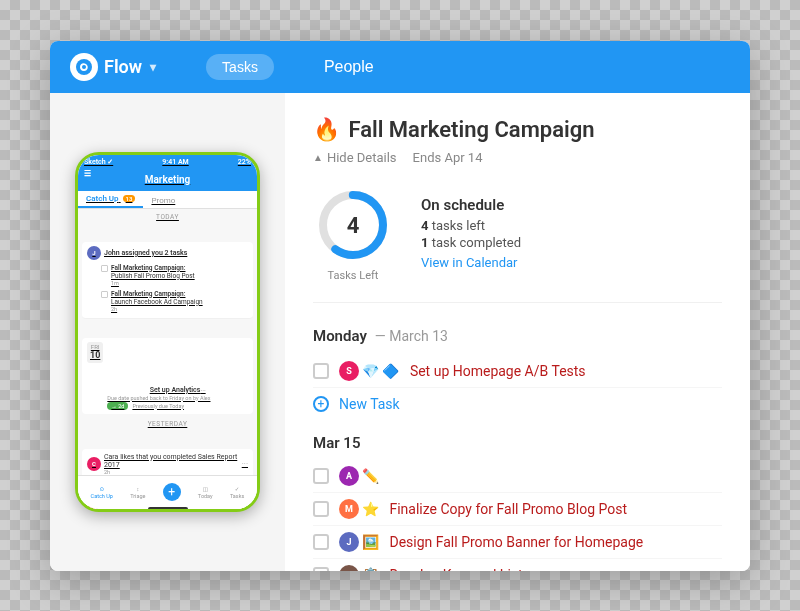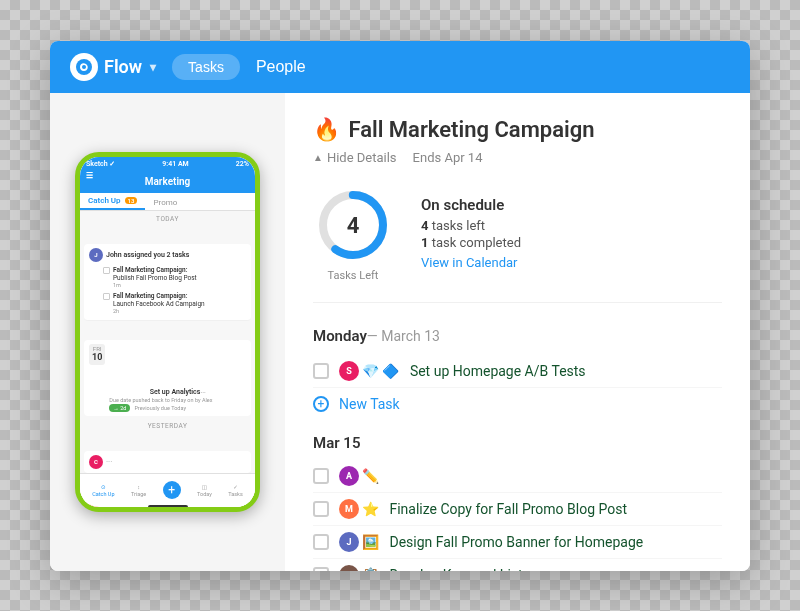--- a/index.html
+++ b/index.html
@@ -30,20 +30,21 @@
       flex-direction: column;
     }
     
     .top-nav {
       background: #2196F3;
       height: 52px;
       display: flex;
       align-items: center;
       padding: 11px 20px;
       flex-shrink: 0;
+      gap: 34px;
     }
     .nav-logo {
       display: flex;
       align-items: center;
       gap: 6px;
       color: white;
       font-size: 18px;
       font-weight: 600;
     }
     .nav-logo-icon {
@@ -95,24 +96,25 @@
       align-items: center;
       justify-content: center;
       padding: 15px;
       flex-shrink: 0;
     }
     .phone-mockup {
       width: 185px;
       height: 360px;
       background: white;
       border-radius: 24px;
-      border: 5px solid #84cc16;
+      border: 3px solid #84cc16;
       overflow: hidden;
       position: relative;
       box-shadow: 0 4px 15px rgba(0,0,0,0.3);
+      text-decoration: underline;
     }
     .phone-screen {
       width: 100%;
       height: 100%;
       overflow: hidden;
       background: #f7f7f7;
       font-size: 8px;
     }
     .phone-status-bar {
       background: #2196F3;
@@ -384,20 +386,21 @@
       cursor: pointer;
     }
     
     .day-header {
       font-size: 15px;
       font-weight: 600;
       color: #333;
       margin-bottom: 10px;
       display: flex;
       align-items: center;
+      gap: 8px;
     }
     .day-header-sub {
       color: #999;
       font-weight: 400;
       font-size: 14px;
     }
     .task-row {
       display: flex;
       align-items: center;
       gap: 10px;
@@ -426,21 +429,21 @@
       justify-content: center;
       font-size: 9px;
       color: white;
       font-weight: bold;
     }
     .task-tag {
       font-size: 14px;
     }
     .task-name {
       font-size: 14px;
-      color: #14532d;
+      color: #b91c1c;
       flex: 1;
     }
     .new-task-row {
       display: flex;
       align-items: center;
       gap: 10px;
       padding: 8px 0;
       color: #2196F3;
       font-size: 14px;
       cursor: pointer;
@@ -554,20 +557,24 @@
                 <span class="phone-overdue-badge">→ 2d</span>
                 <span style="font-size:5.5px;color:#999;">Previously due Today</span>
               </div>
             </div>
           </div>
 
           <div class="phone-section-label">YESTERDAY</div>
 
           <div class="phone-notification" style="display:flex;align-items:center;gap:3px;">
             <div class="phone-avatar" style="background:#E91E63;flex-shrink:0;">C</div>
+            <div style="flex:1;">
+              <div style="font-size:7px;color:#333;">Cara likes that you completed Sales Report 2017</div>
+              <div style="font-size:5.5px;color:#999;">2h</div>
+            </div>
             <span style="color:#aaa;font-size:8px;">···</span>
           </div>
 
           <div class="phone-notification" style="display:flex;align-items:center;gap:3px;">
             <div style="display:flex;gap:-4px;flex-shrink:0;">
               <div class="phone-avatar" style="background:#FF7043;">M</div>
               <div class="phone-avatar" style="background:#42A5F5;margin-left:-4px;">K</div>
             </div>
             <span style="color:#aaa;font-size:8px;">···</span>
           </div>

